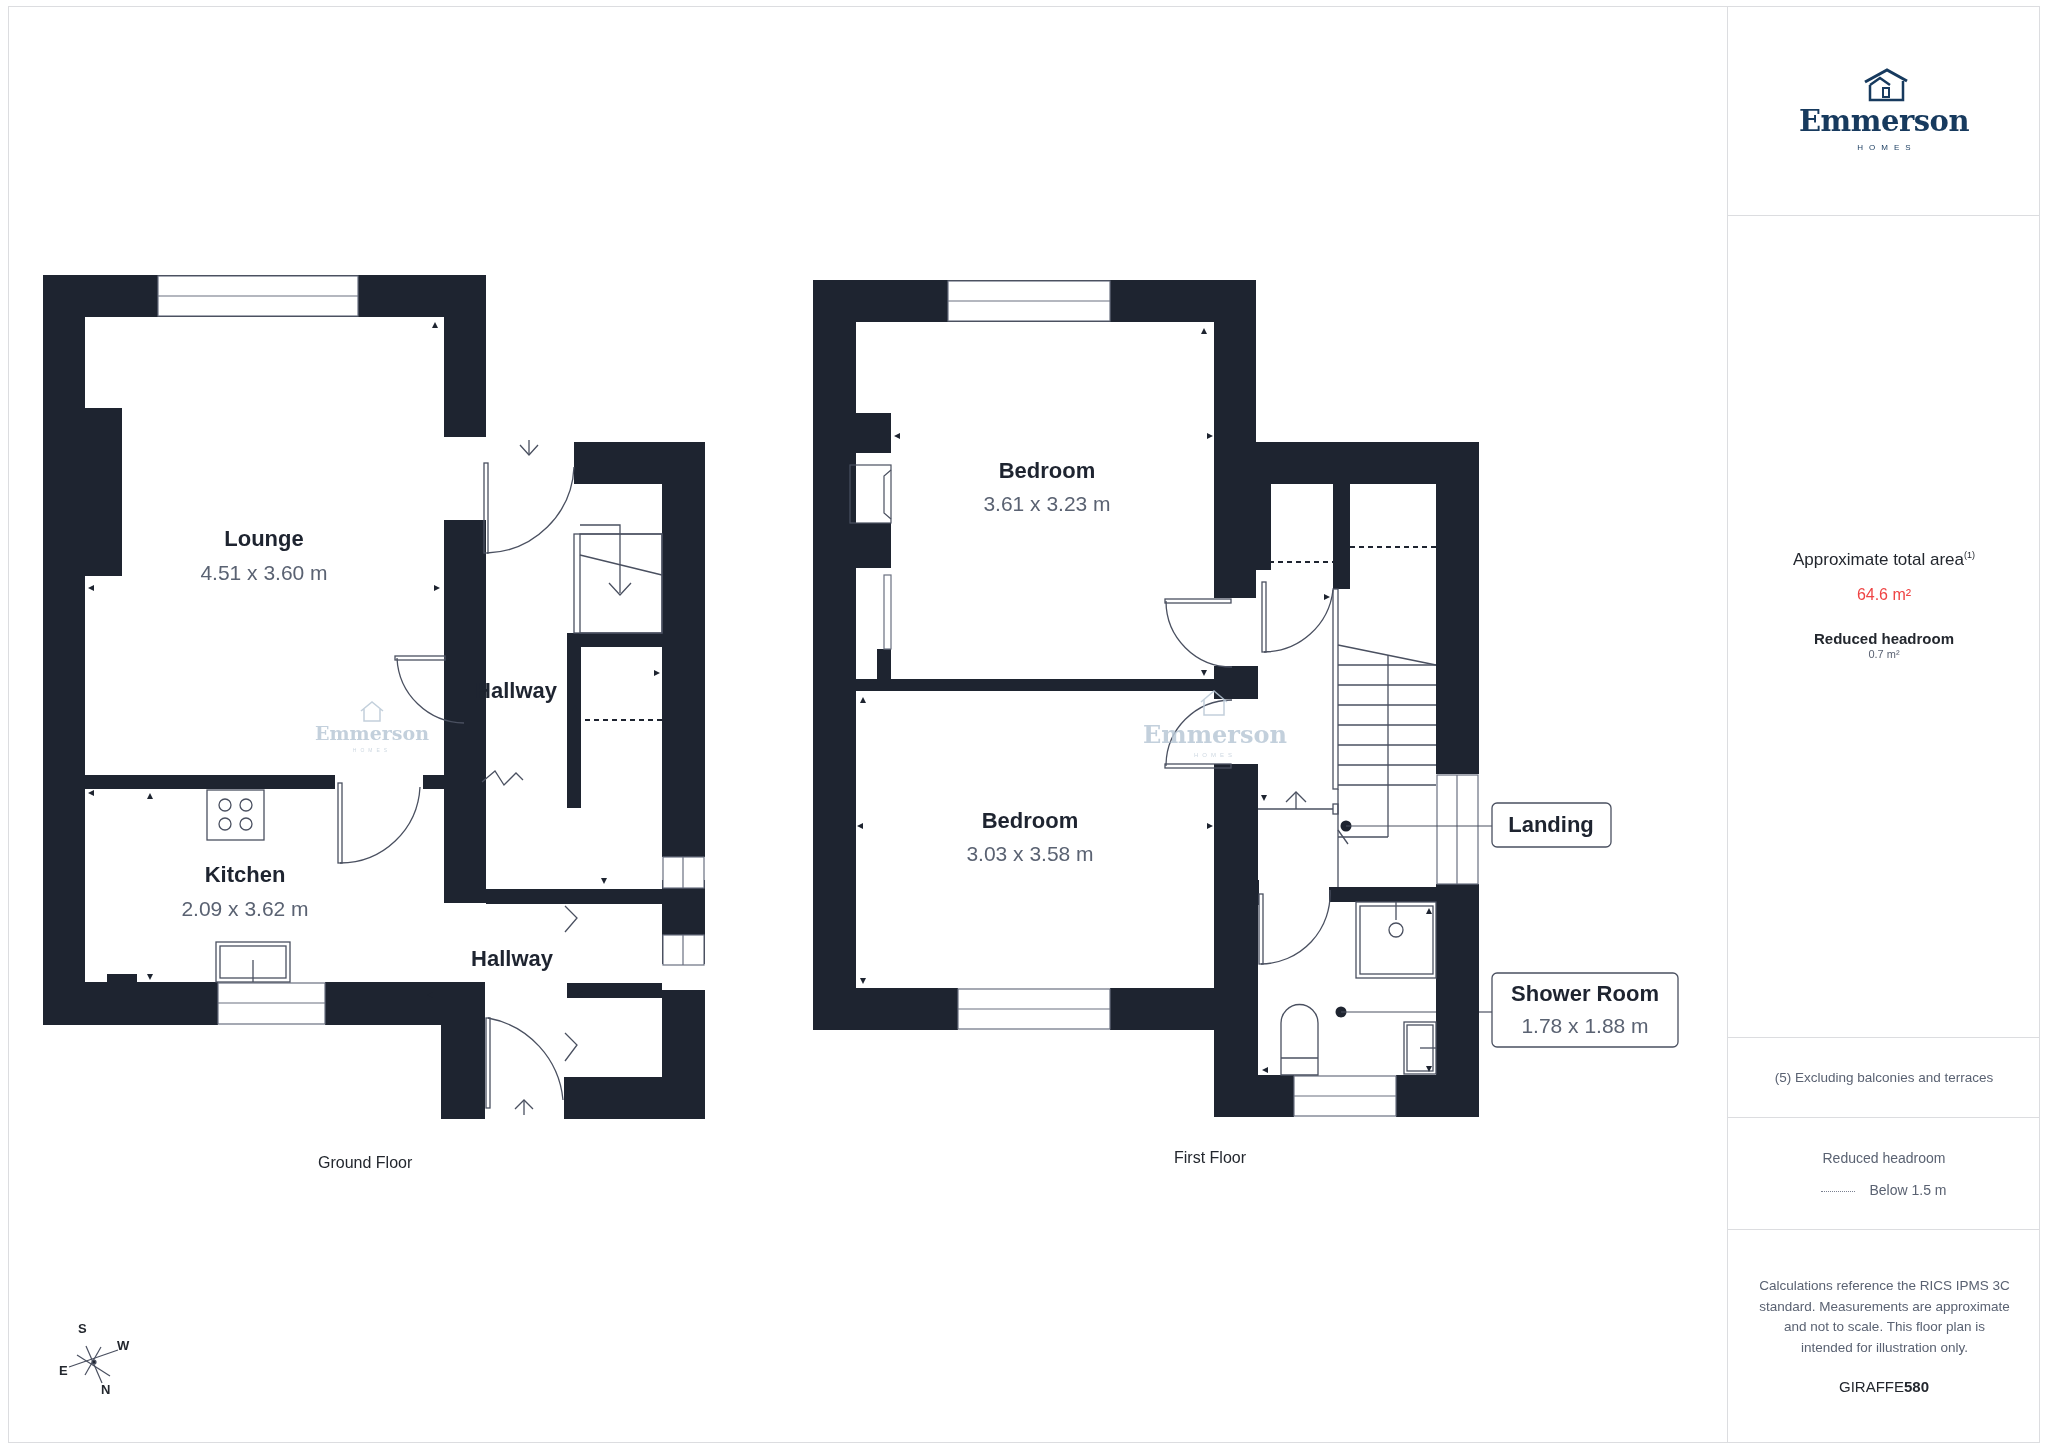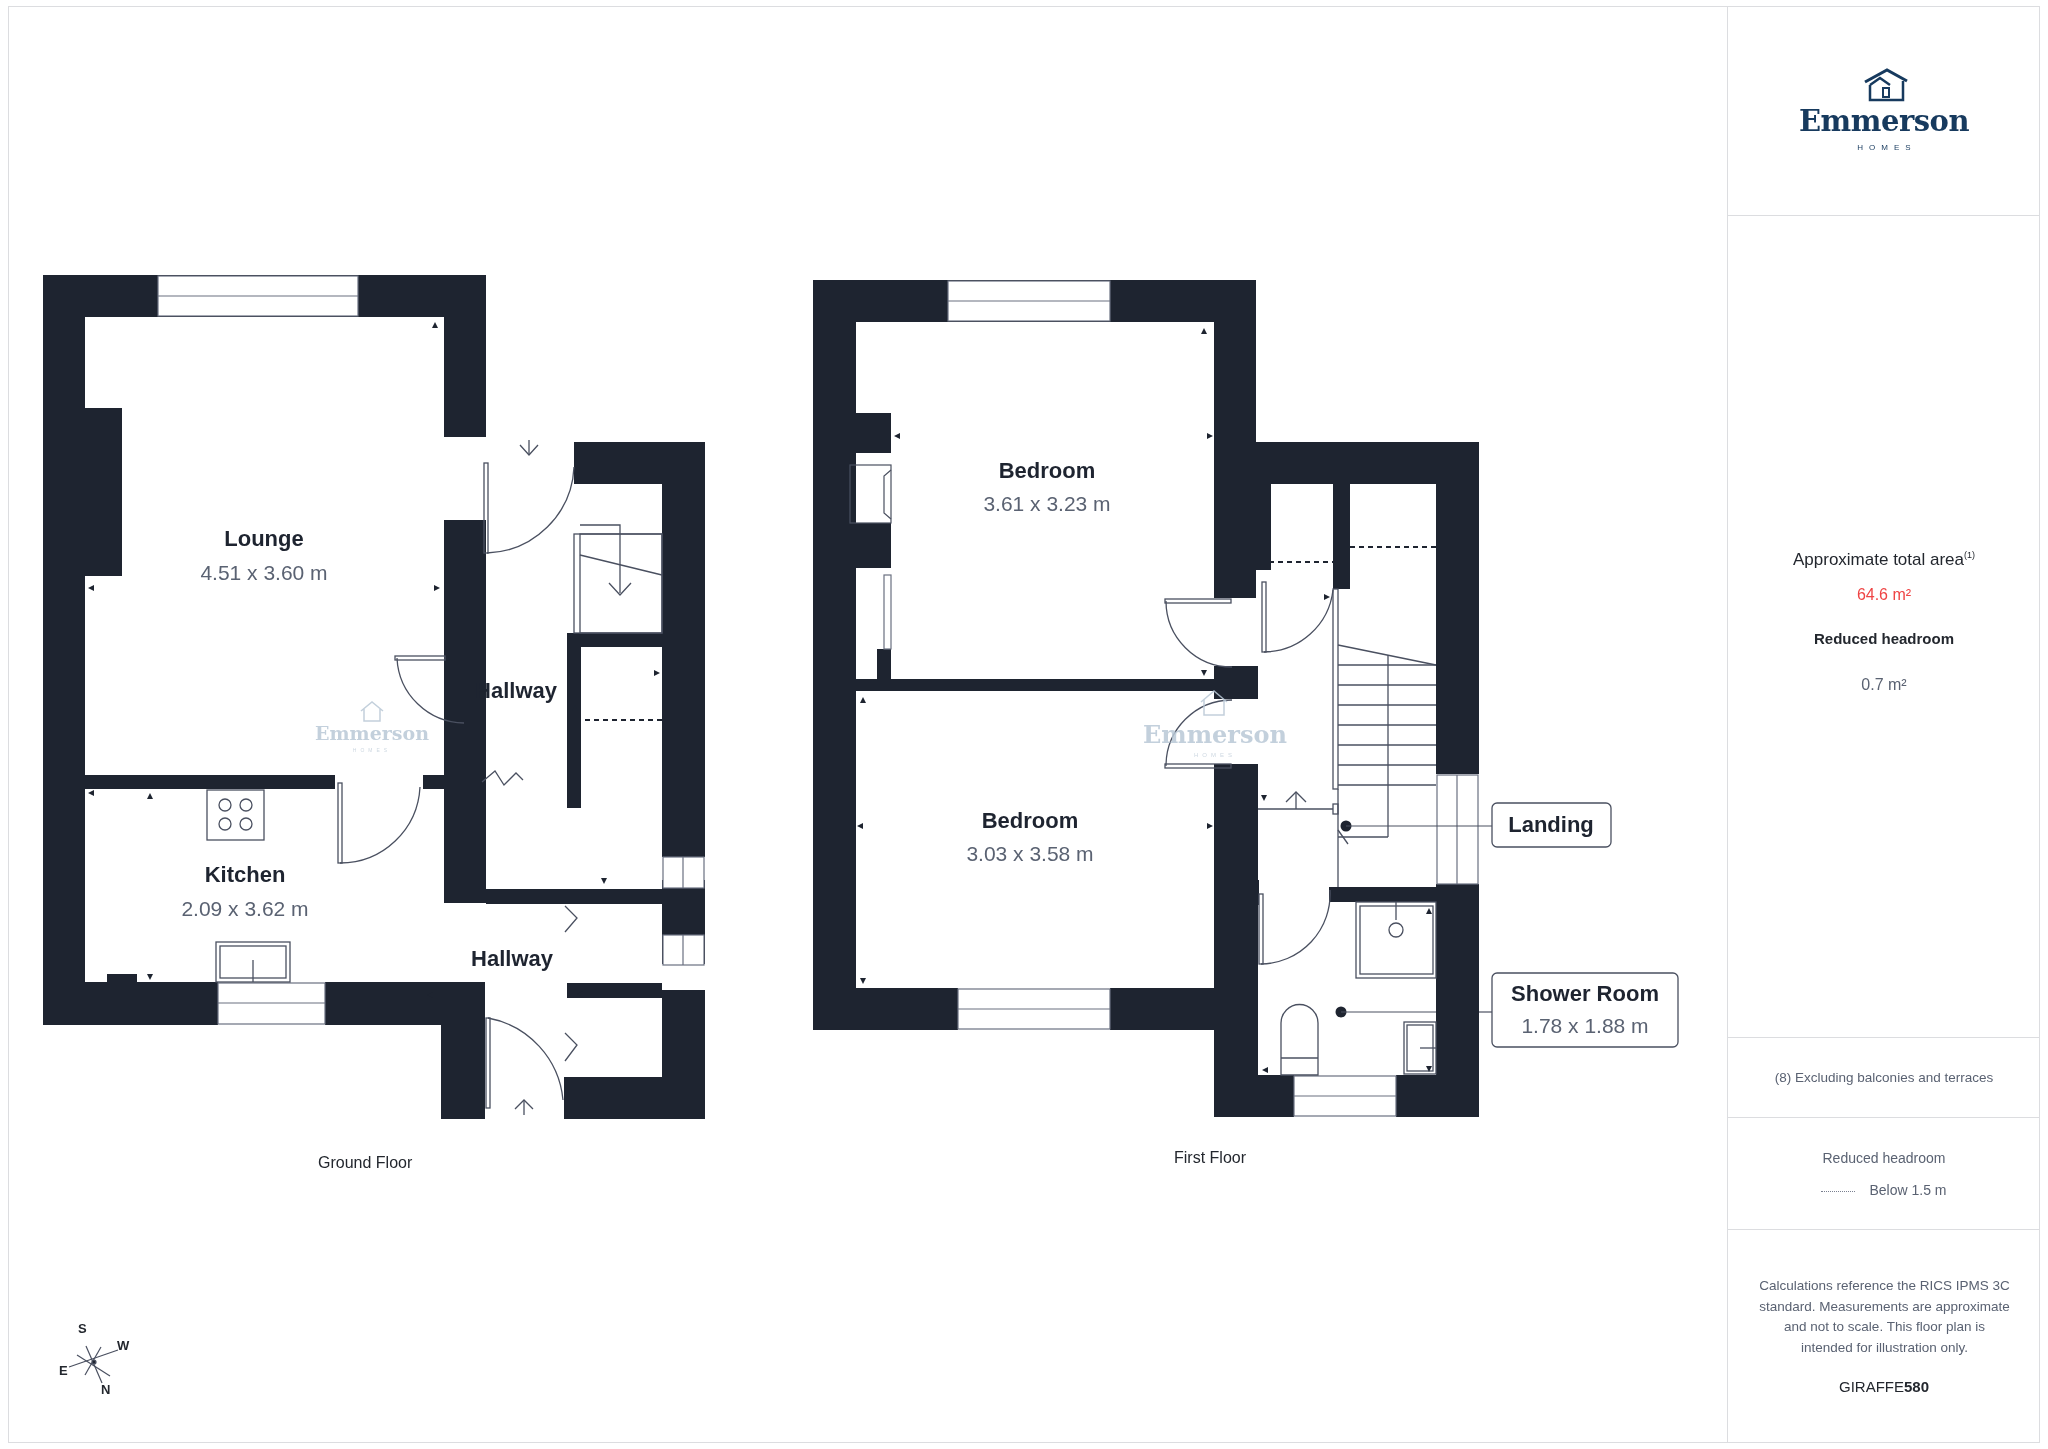--- a/index.html
+++ b/index.html
@@ -10,21 +10,21 @@
   .side-sec { position: absolute; left: 0; width: 100%; border-bottom: 1.5px solid #dcdde0; box-sizing: border-box; text-align: center; }
   .logo-sec { top: 0; height: 210px; }
   .logo-icon { position: absolute; left: 135px; top: 62px; }
   .logo-word { position: absolute; left: 0; width: 100%; top: 98px; font-family: "DejaVu Serif", "Liberation Serif", serif; font-weight: bold; font-size: 29px; color: #173a5e; letter-spacing: -0.5px; }
   .logo-sub { position: absolute; left: 0; width: 100%; top: 137px; font-size: 8px; letter-spacing: 6px; color: #173a5e; padding-left: 6px; box-sizing: border-box; }
   .area-sec { top: 210px; height: 822px; }
   .area-title { position: absolute; left: 0; width: 100%; top: 334px; font-weight: normal; font-size: 17px; color: #23272e; }
   .area-title sup { font-size: 9px; }
   .area-val { position: absolute; left: 0; width: 100%; top: 370px; font-size: 16px; color: #ef4444; }
   .rh-title { position: absolute; left: 0; width: 100%; top: 414px; font-weight: bold; font-size: 15px; color: #23272e; }
-  .rh-val { position: absolute; left: 0; width: 100%; top: 460px; font-size: 16px; color: #5a6272; }
+  .rh-val { position: absolute; left: 0; width: 100%; top: 432px; font-size: 11px; color: #5a6272; }
   .note-sec { top: 1032px; height: 80px; font-size: 13.5px; color: #5a6272; line-height: 80px; }
   .legend-sec { top: 1112px; height: 112px; font-size: 14px; color: #5a6272; }
   .legend-title { position: absolute; left: 0; width: 100%; top: 32px; }
   .legend-row { position: absolute; left: 0; width: 100%; top: 64px; }
   .legend-dots { display: inline-block; width: 34px; border-top: 1.5px dotted #7a8090; vertical-align: middle; margin-right: 14px; }
   .disc-sec { top: 1224px; height: 213px; border-bottom: none; font-size: 13.5px; color: #5a6272; }
   .disc-text { position: absolute; left: 30px; width: 253px; top: 46px; line-height: 20.5px; }
   .brand { position: absolute; left: 0; width: 100%; top: 148px; font-size: 15px; color: #23272e; }
   .brand b { font-weight: bold; }
   .floor-label { position: absolute; font-weight: normal; font-size: 16px; color: #23272e; }
@@ -316,21 +316,21 @@
     </svg>
     <div class="logo-word">Emmerson</div>
     <div class="logo-sub">HOMES</div>
   </div>
   <div class="side-sec area-sec">
     <div class="area-title"><span>Approximate total area</span><sup>(1)</sup></div>
     <div class="area-val">64.6 m²</div>
     <div class="rh-title">Reduced headroom</div>
     <div class="rh-val">0.7 m²</div>
   </div>
-  <div class="side-sec note-sec">(8) Excluding balconies and terraces</div>
+  <div class="side-sec note-sec">(5) Excluding balconies and terraces</div>
   <div class="side-sec legend-sec">
     <div class="legend-title">Reduced headroom</div>
     <div class="legend-row"><span class="legend-dots"></span><span>Below 1.5 m</span></div>
   </div>
   <div class="side-sec disc-sec">
     <div class="disc-text">Calculations reference the RICS IPMS 3C standard. Measurements are approximate and not to scale. This floor plan is intended for illustration only.</div>
     <div class="brand"><span>GIRAFFE</span><b>580</b></div>
   </div>
 </div>
 

